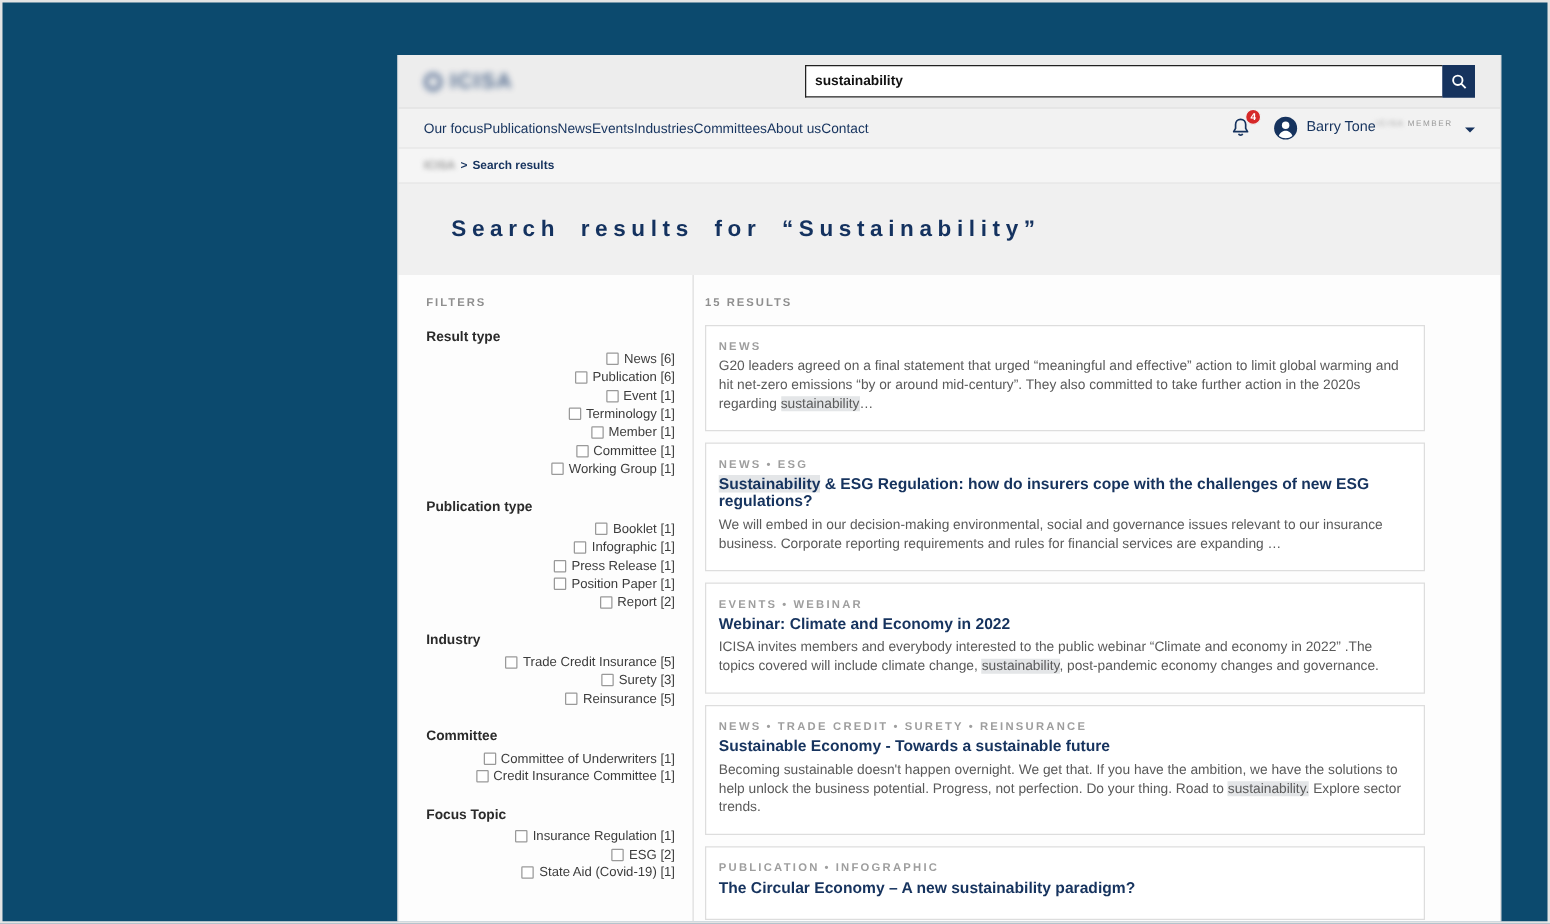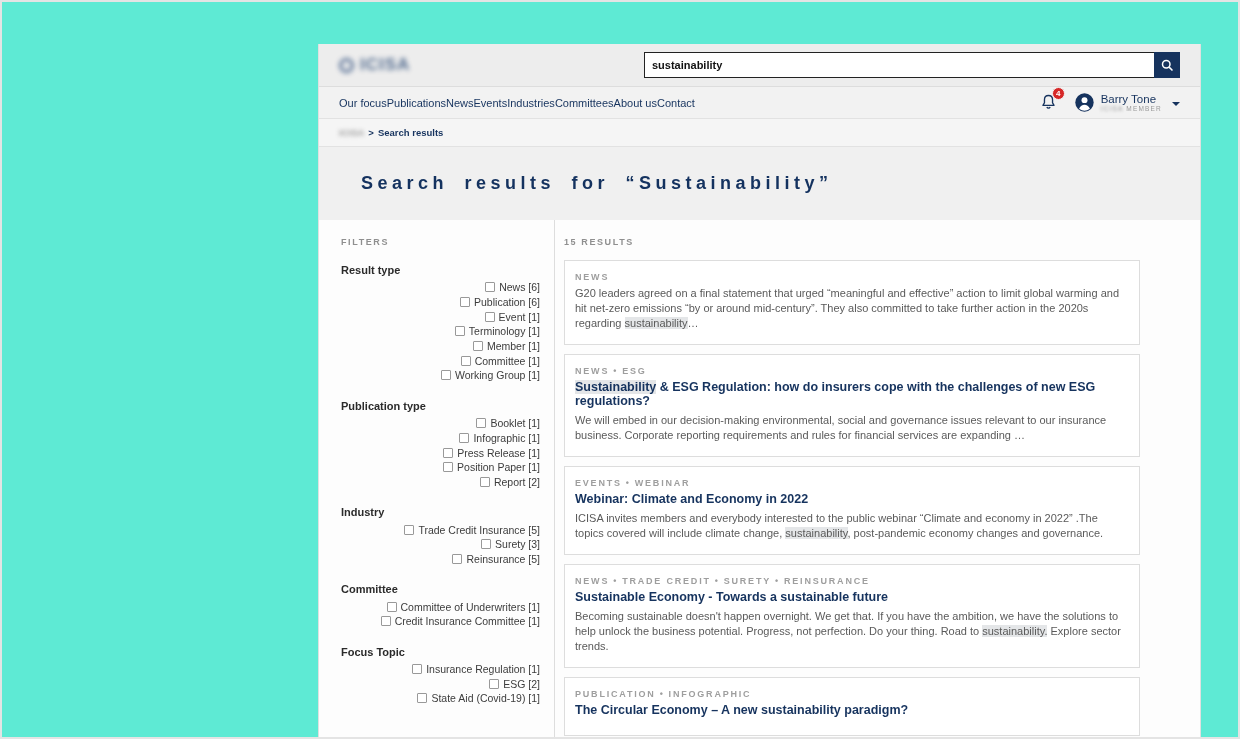--- a/index.html
+++ b/index.html
@@ -1,18 +1,18 @@
 <!DOCTYPE html>
 <html><head>
 <meta charset="utf-8">
 <style>
   * { margin:0; padding:0; box-sizing:border-box; }
   html,body { width:1240px; height:739px; background:#fff; overflow:hidden;
               font-family:"Liberation Sans","DejaVu Sans",sans-serif; }
-  .frame { position:relative; width:1240px; height:739px; background:#5eead4;
+  .frame { position:relative; width:1240px; height:739px; background:#0c4a6e;
            border:2px solid #e4e4e4; overflow:hidden; }
   .site { position:absolute; left:316px; top:42px; width:883px; height:697px;
           border-left:1px solid #e0e0e0; border-right:1px solid #e0e0e0; background:#fff; }
 
   
   .hdr { height:43px; background:#ededed; border-bottom:1px solid #ddd;
          display:flex; align-items:center; padding:0 20px; }
   .logo { display:flex; align-items:center; gap:6px; filter:blur(2.4px); opacity:.8; }
   .logo-ring { width:15px; height:15px; border:3px solid #3d5a86; border-radius:50%; }
   .logo-text { font-size:17px; font-weight:bold; color:#2c4a77; letter-spacing:1px; }
@@ -27,21 +27,21 @@
   .nav { height:32px; background:#f2f2f2; border-bottom:1px solid #e2e2e2;
          display:flex; align-items:center; padding:0 20px; }
   .nav-items { display:flex; width:618px; justify-content:flex-start; align-items:center; }
   .nav-item { font-size:11px; color:#16335e; text-decoration:none; cursor:pointer; }
   .nav-right { margin-left:auto; display:flex; align-items:center; gap:16px; }
   .bell-wrap { position:relative; cursor:pointer; }
   .badge { position:absolute; top:-6px; right:-7px; min-width:13px; height:13px; background:#d62828;
            border:1px solid #f2f2f2; border-radius:50%; color:#fff; font-size:8px; font-weight:bold;
            display:flex; align-items:center; justify-content:center; }
   .user { display:flex; align-items:center; gap:6px; cursor:pointer; }
-  .user-text { display:flex; flex-direction:column; line-height:1.1; }
+  .user-text { display:flex; flex-direction:row; line-height:1.1; }
   .user-name { font-size:11.5px; color:#16335e; }
   .user-role { font-size:6.5px; color:#9a9a9a; letter-spacing:1.2px; }
   .role-org { filter:blur(1.5px); }
   .caret { width:0; height:0; border-left:4px solid transparent; border-right:4px solid transparent;
            border-top:4px solid #16335e; margin-left:4px; margin-top:2px; }
 
   
   .crumbs { height:28px; background:#f5f5f5; border-bottom:1px solid #e2e2e2;
             display:flex; align-items:center; padding:0 20px; font-size:9.5px; font-weight:bold; color:#16335e; }
   .crumb-root { filter:blur(2px); opacity:.55; color:#555; margin-right:4px; }

